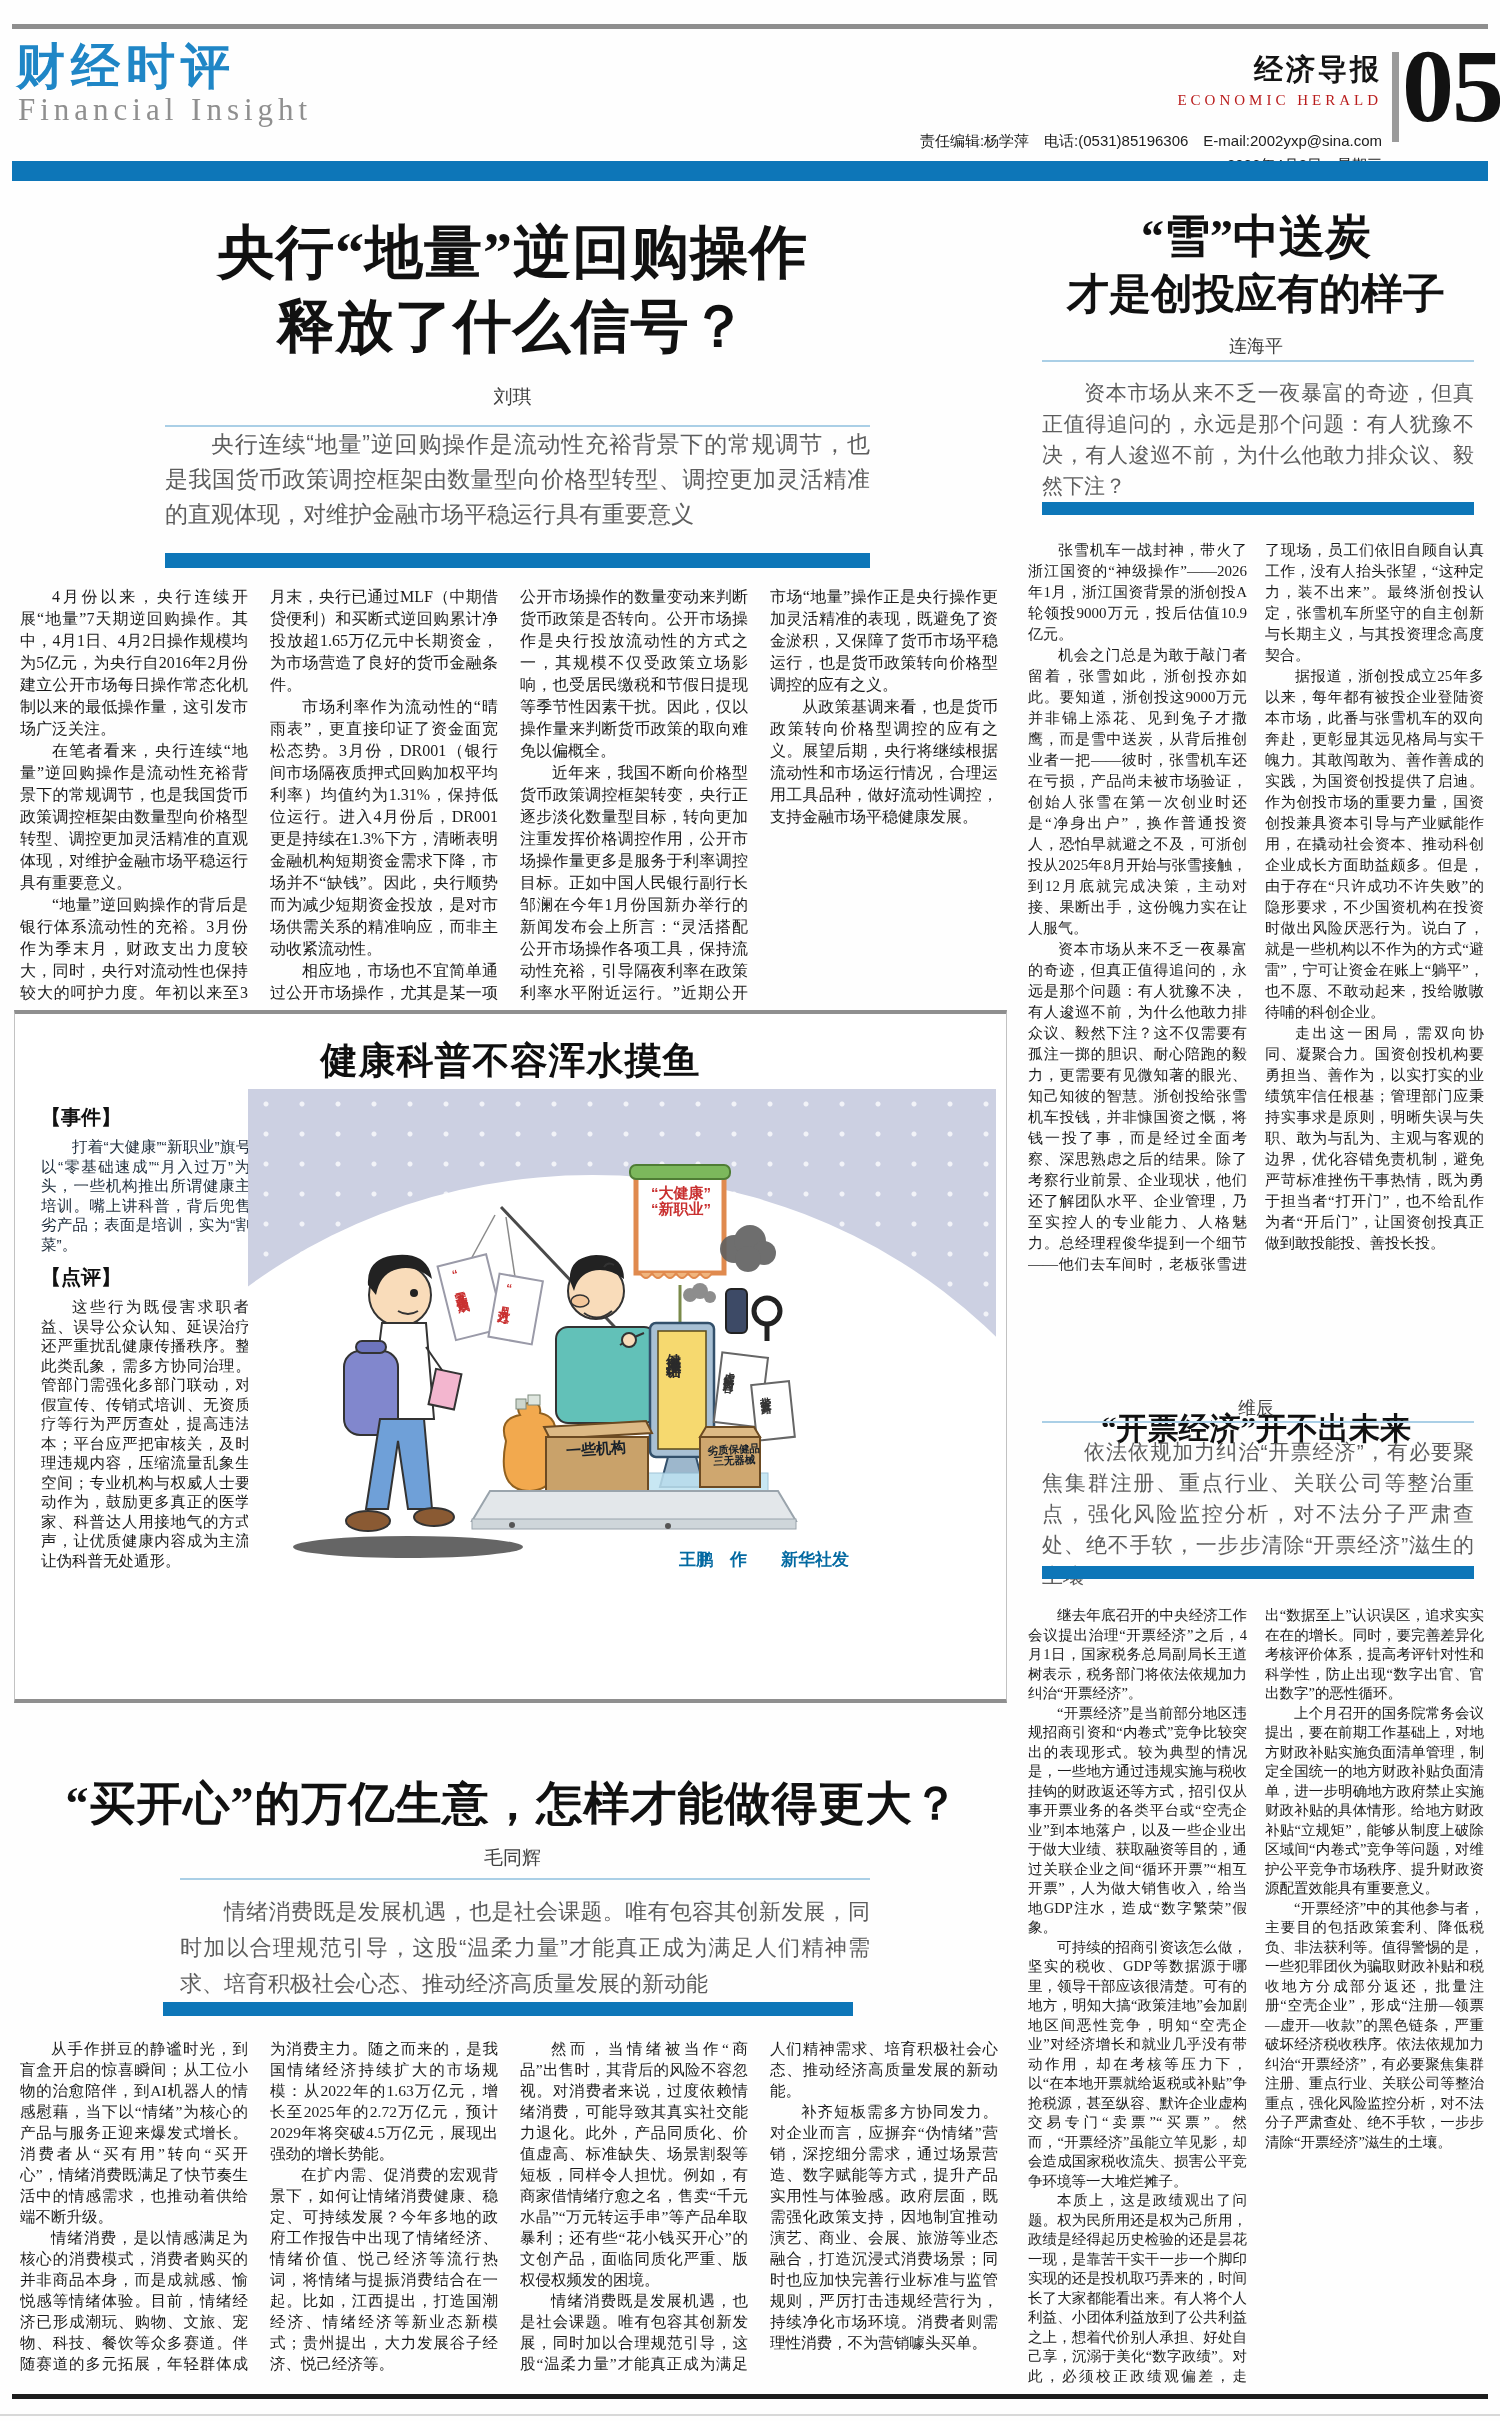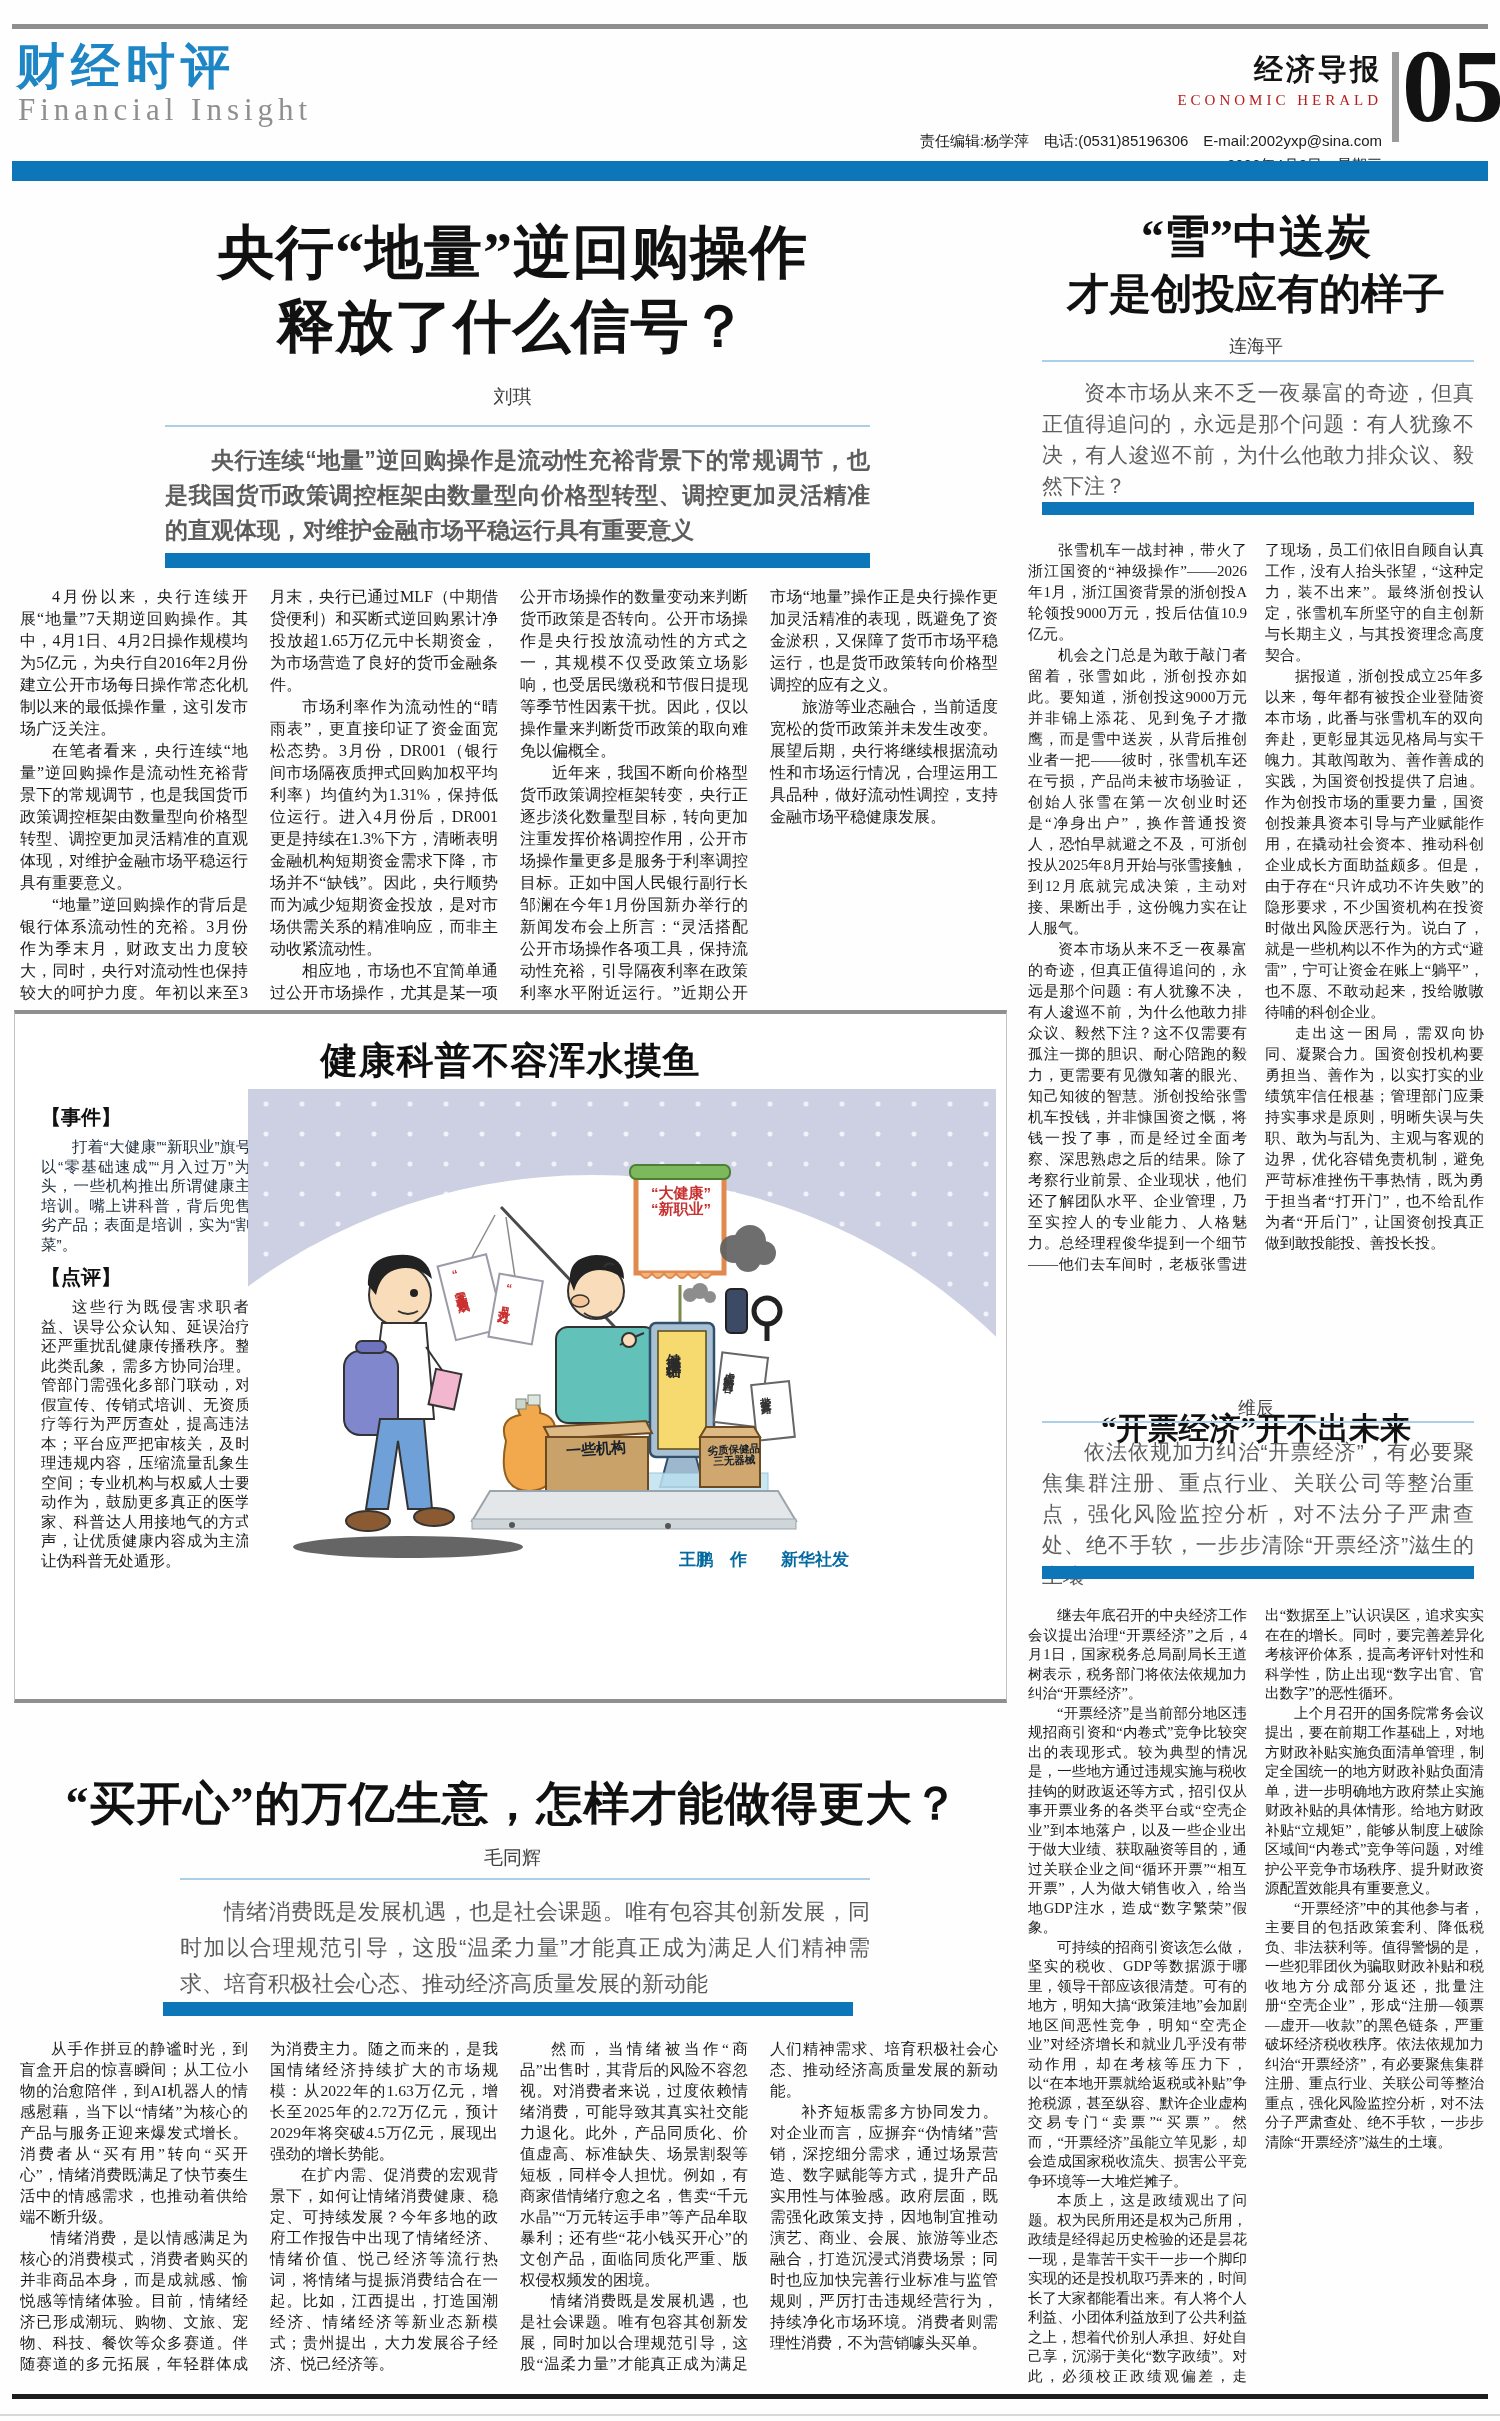--- a/index.html
+++ b/index.html
@@ -24,21 +24,21 @@
   .author{text-align:center;font-size:19px;color:#404040;}
   .lead-wrap{border-top:2px solid #aacfe6;}
   .lead-wrap p{margin:0;text-indent:2em;text-align:justify;color:#5d5d5d;}
   .lead-bar{background:#0d76b8;}
   .body-cols{column-fill:auto;text-align:justify;font-family:"Liberation Serif",serif;color:#1b1b1b;overflow:hidden;}
   .body-cols p{margin:0;text-indent:2em;}
   
   .m-title1{left:15px;top:214px;width:995px;font-size:58px;letter-spacing:1px;}
   .m-title2{left:15px;top:288px;width:995px;font-size:58px;letter-spacing:1px;}
   .m-author{left:15px;top:384px;width:995px;}
-  .m-lead{left:165px;top:425px;width:705px;padding-top:16px;font-weight:bold;}
+  .m-lead{left:165px;top:425px;width:705px;}
   .m-lead p{font-size:23px;line-height:35px;}
   .m-lead-bar{left:165px;top:553px;width:705px;height:15px;}
   .m-body{left:20px;top:586px;width:978px;height:422px;column-count:4;column-gap:22px;font-size:16px;line-height:22px;}
   
   .rA-title1{left:1025px;top:206px;width:462px;font-size:46px;}
   .rA-title2{left:1025px;top:266px;width:462px;font-size:42px;}
   .rA-author{left:1025px;top:334px;width:462px;font-size:18px;}
   .rA-lead{left:1042px;top:360px;width:432px;padding-top:15px;}
   .rA-lead p{font-size:21px;line-height:31px;}
   .rA-lead-bar{left:1042px;top:502px;width:432px;height:13px;}
@@ -112,21 +112,21 @@
     <p>央行连续“地量”逆回购操作是流动性充裕背景下的常规调节，也是我国货币政策调控框架由数量型向价格型转型、调控更加灵活精准的直观体现，对维护金融市场平稳运行具有重要意义</p>
   </div>
   <div class="abs lead-bar m-lead-bar"></div>
   <div class="abs body-cols m-body">
     <p>4月份以来，央行连续开展“地量”7天期逆回购操作。其中，4月1日、4月2日操作规模均为5亿元，为央行自2016年2月份建立公开市场每日操作常态化机制以来的最低操作量，这引发市场广泛关注。</p>
     <p>在笔者看来，央行连续“地量”逆回购操作是流动性充裕背景下的常规调节，也是我国货币政策调控框架由数量型向价格型转型、调控更加灵活精准的直观体现，对维护金融市场平稳运行具有重要意义。</p>
     <p>“地量”逆回购操作的背后是银行体系流动性的充裕。3月份作为季末月，财政支出力度较大，同时，央行对流动性也保持较大的呵护力度。年初以来至3月末，央行已通过MLF（中期借贷便利）和买断式逆回购累计净投放超1.65万亿元中长期资金，为市场营造了良好的货币金融条件。</p>
     <p>市场利率作为流动性的“晴雨表”，更直接印证了资金面宽松态势。3月份，DR001（银行间市场隔夜质押式回购加权平均利率）均值约为1.31%，保持低位运行。进入4月份后，DR001更是持续在1.3%下方，清晰表明金融机构短期资金需求下降，市场并不“缺钱”。因此，央行顺势而为减少短期资金投放，是对市场供需关系的精准响应，而非主动收紧流动性。</p>
     <p>相应地，市场也不宜简单通过公开市场操作，尤其是某一项公开市场操作的数量变动来判断货币政策是否转向。公开市场操作是央行投放流动性的方式之一，其规模不仅受政策立场影响，也受居民缴税和节假日提现等季节性因素干扰。因此，仅以操作量来判断货币政策的取向难免以偏概全。</p>
     <p>近年来，我国不断向价格型货币政策调控框架转变，央行正逐步淡化数量型目标，转向更加注重发挥价格调控作用，公开市场操作量更多是服务于利率调控目标。正如中国人民银行副行长邹澜在今年1月份国新办举行的新闻发布会上所言：“灵活搭配公开市场操作各项工具，保持流动性充裕，引导隔夜利率在政策利率水平附近运行。”近期公开市场“地量”操作正是央行操作更加灵活精准的表现，既避免了资金淤积，又保障了货币市场平稳运行，也是货币政策转向价格型调控的应有之义。</p>
-    <p>旅游等业态融合，当前适度宽松的货币政策并未发生改变。展望后期，央行将继续根据流动性和市场运行情况，合理运用工具品种，做好流动性调控，支持金融市场平稳健康发展。</p>
+    <p>从政策基调来看，也是货币政策转向价格型调控的应有之义。展望后期，央行将继续根据流动性和市场运行情况，合理运用工具品种，做好流动性调控，支持金融市场平稳健康发展。</p>
   </div>
 
   <div class="abs h-serif rA-title1">“雪”中送炭</div>
   <div class="abs h-serif rA-title2">才是创投应有的样子</div>
   <div class="abs author rA-author">连海平</div>
   <div class="abs lead-wrap rA-lead">
     <p>资本市场从来不乏一夜暴富的奇迹，但真正值得追问的，永远是那个问题：有人犹豫不决，有人逡巡不前，为什么他敢力排众议、毅然下注？</p>
   </div>
   <div class="abs lead-bar rA-lead-bar"></div>
   <div class="abs body-cols rA-body">

